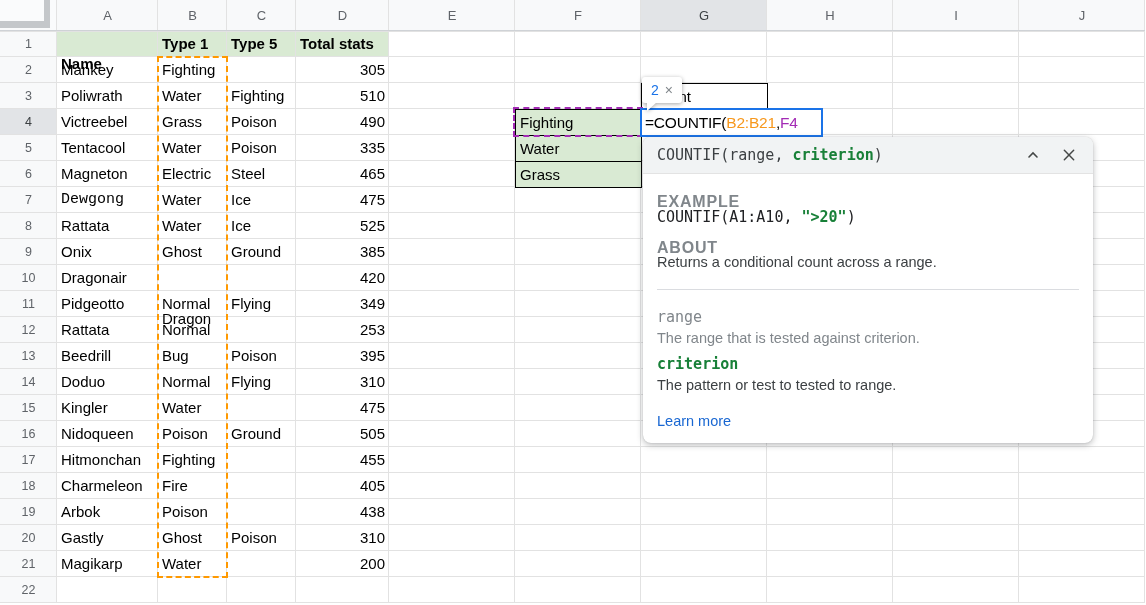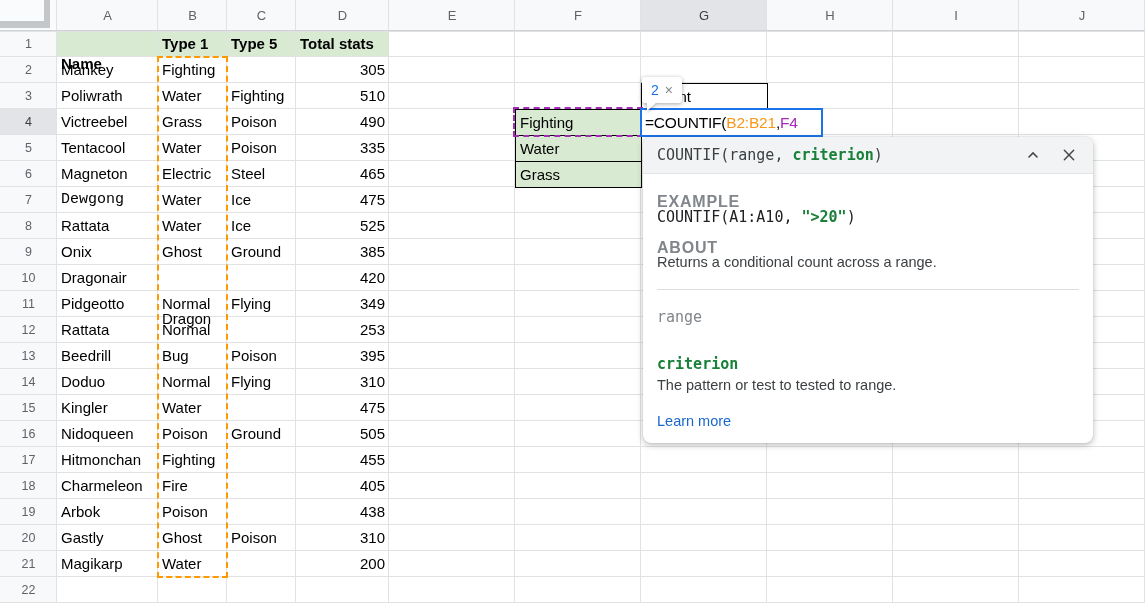--- a/index.html
+++ b/index.html
@@ -94,20 +94,21 @@
     <div class="pcode mono" style="top:71px">
       <span>COUNTIF(A1:A10, </span><span class="green" style="color: rgb(24, 128, 56);">"&gt;20"</span><span>)</span>
     </div>
 
     <div class="plabel" style="top:102px">ABOUT</div>
     <div class="ptext" style="top:117px">Returns a conditional count across a range.</div>
 
     <div class="pdivider"></div>
 
     <div class="pname mono gray" style="top:171px">range</div>
+    <div class="ptext gray" style="top:193px">The range that is tested against criterion.</div>
 
     <div class="pname mono green" style="top: 218px; color: rgb(24, 128, 56);">criterion</div>
     <div class="ptext" style="top:240px">The pattern or test to tested to range.</div>
 
     <div class="plink" style="color: rgb(25, 103, 210);">Learn more</div>
   </div>
 
 <div class="corner"></div>
     <div class="freezebar" style="left: 44px; top: 0px; width: 6px; height: 28px;"></div>
     <div class="freezebar" style="left: 0px; top: 21px; width: 50px; height: 7px;"></div>

